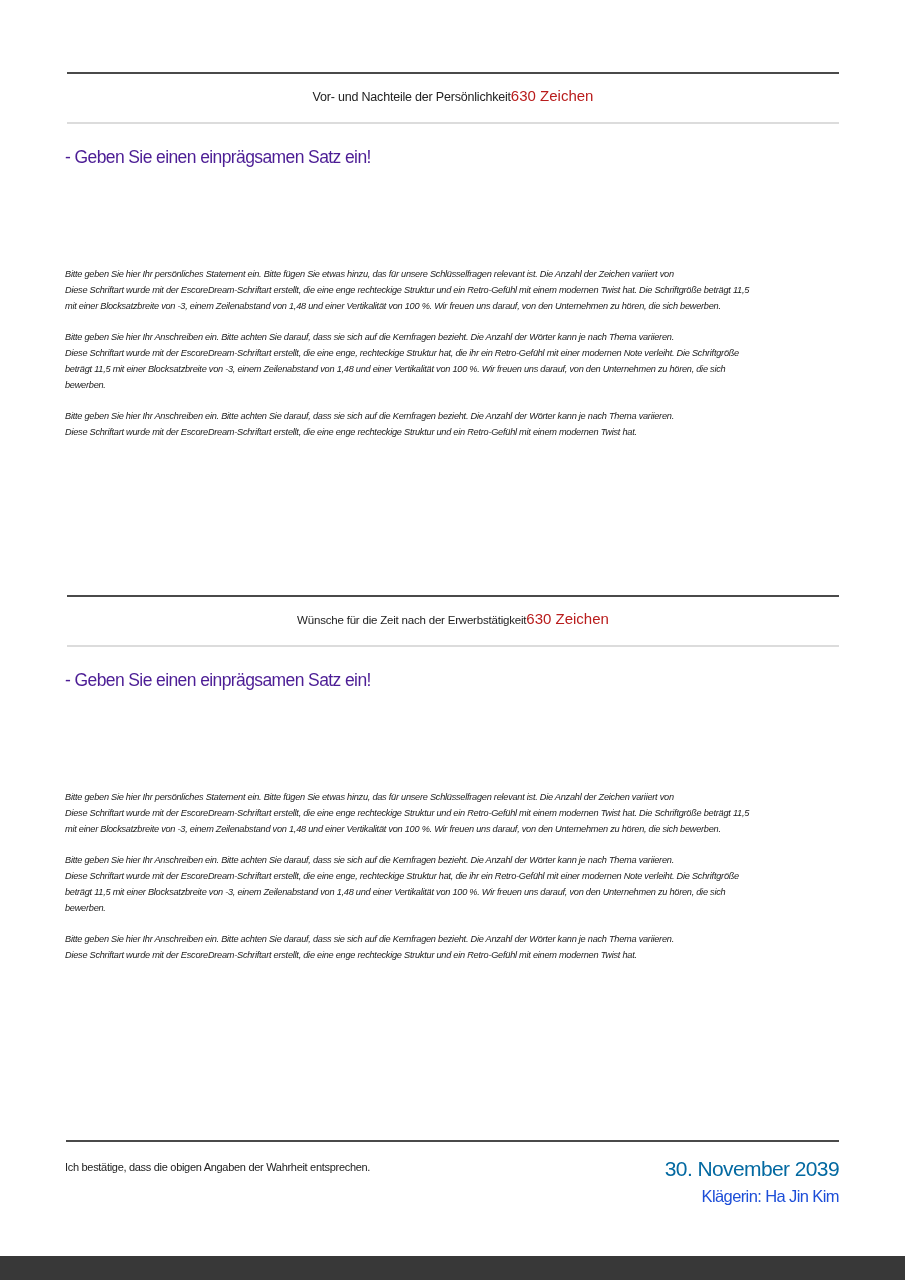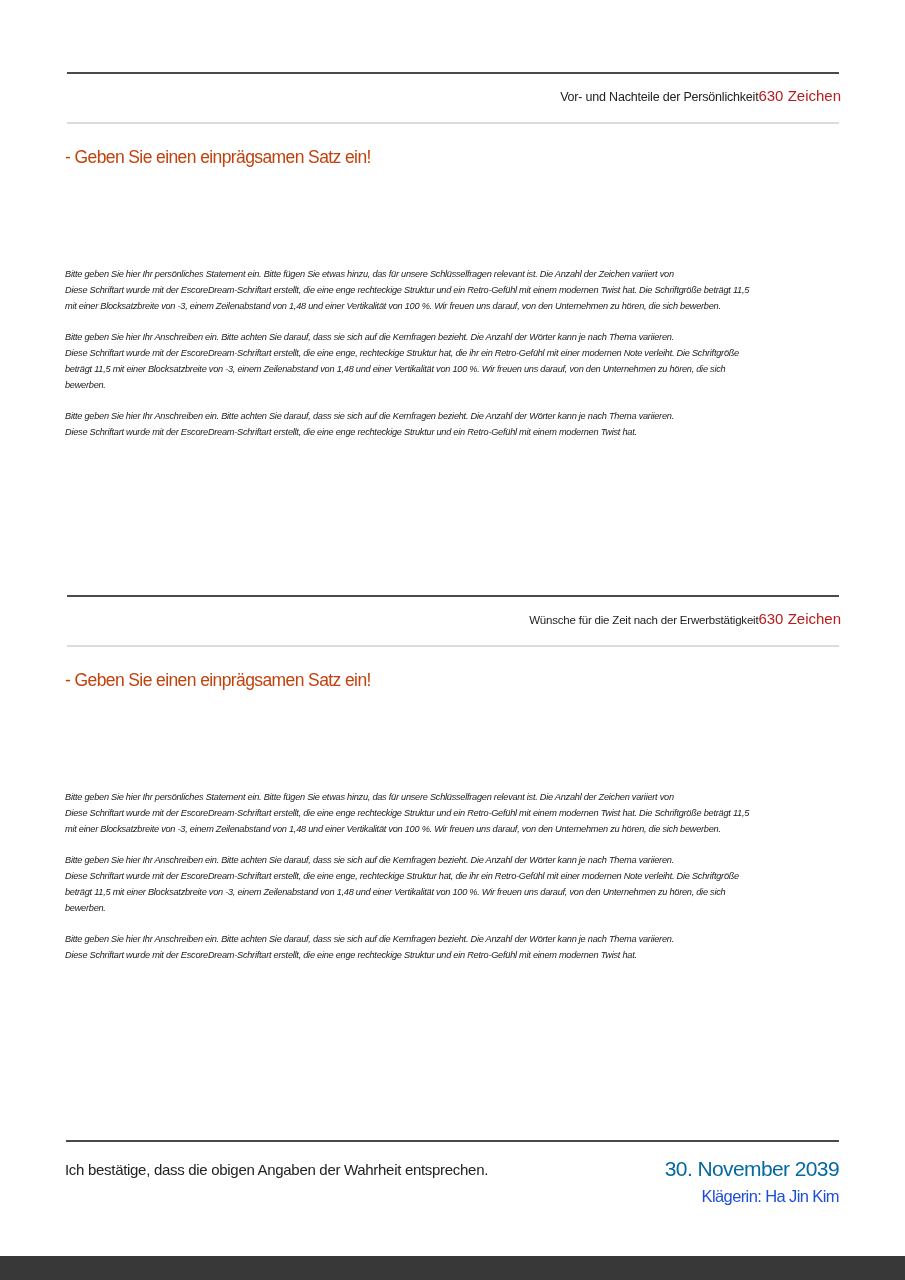--- a/index.html
+++ b/index.html
@@ -31,21 +31,21 @@
       left: 0;
       width: 772px;
       height: 2px;
       background: #dcdcdc;
     }
     .sec-header {
       position: absolute;
       left: 0;
       width: 772px;
       display: flex;
-      justify-content: flex-end;
+      justify-content: center;
       align-items: baseline;
     }
     .sec-title {
       font-size: 12.5px;
       color: #222;
       letter-spacing: -0.2px;
       margin-left: -2px;
     }
     .sec-title.small {
       font-size: 11.5px;
@@ -53,21 +53,21 @@
     .sec-count {
       font-size: 15px;
       color: #b91c1c;
       margin-right: -2px;
     }
     .sec-headline {
       position: absolute;
       left: -2px;
       font-size: 17.5px;
       letter-spacing: -0.6px;
-      color: #c2410c;
+      color: #4c1d95;
     }
     .sec-body {
       position: absolute;
       left: -2px;
       width: 770px;
       font-size: 9.2px;
       line-height: 16px;
       color: #222;
       letter-spacing: -0.25px;
       font-style: italic;
@@ -79,21 +79,21 @@
       position: absolute;
       left: 66px;
       width: 773px;
       top: 1140px;
     }
     .footer .rule-dark { top: 0; width: 773px; }
     .footer-confirm {
       position: absolute;
       left: -1px;
       top: 21px;
-      font-size: 15px;
+      font-size: 11px;
       letter-spacing: -0.3px;
       color: #222;
     }
     .footer-date {
       position: absolute;
       right: 0;
       top: 17px;
       font-size: 21px;
       letter-spacing: -0.6px;
       color: #0369a1;

